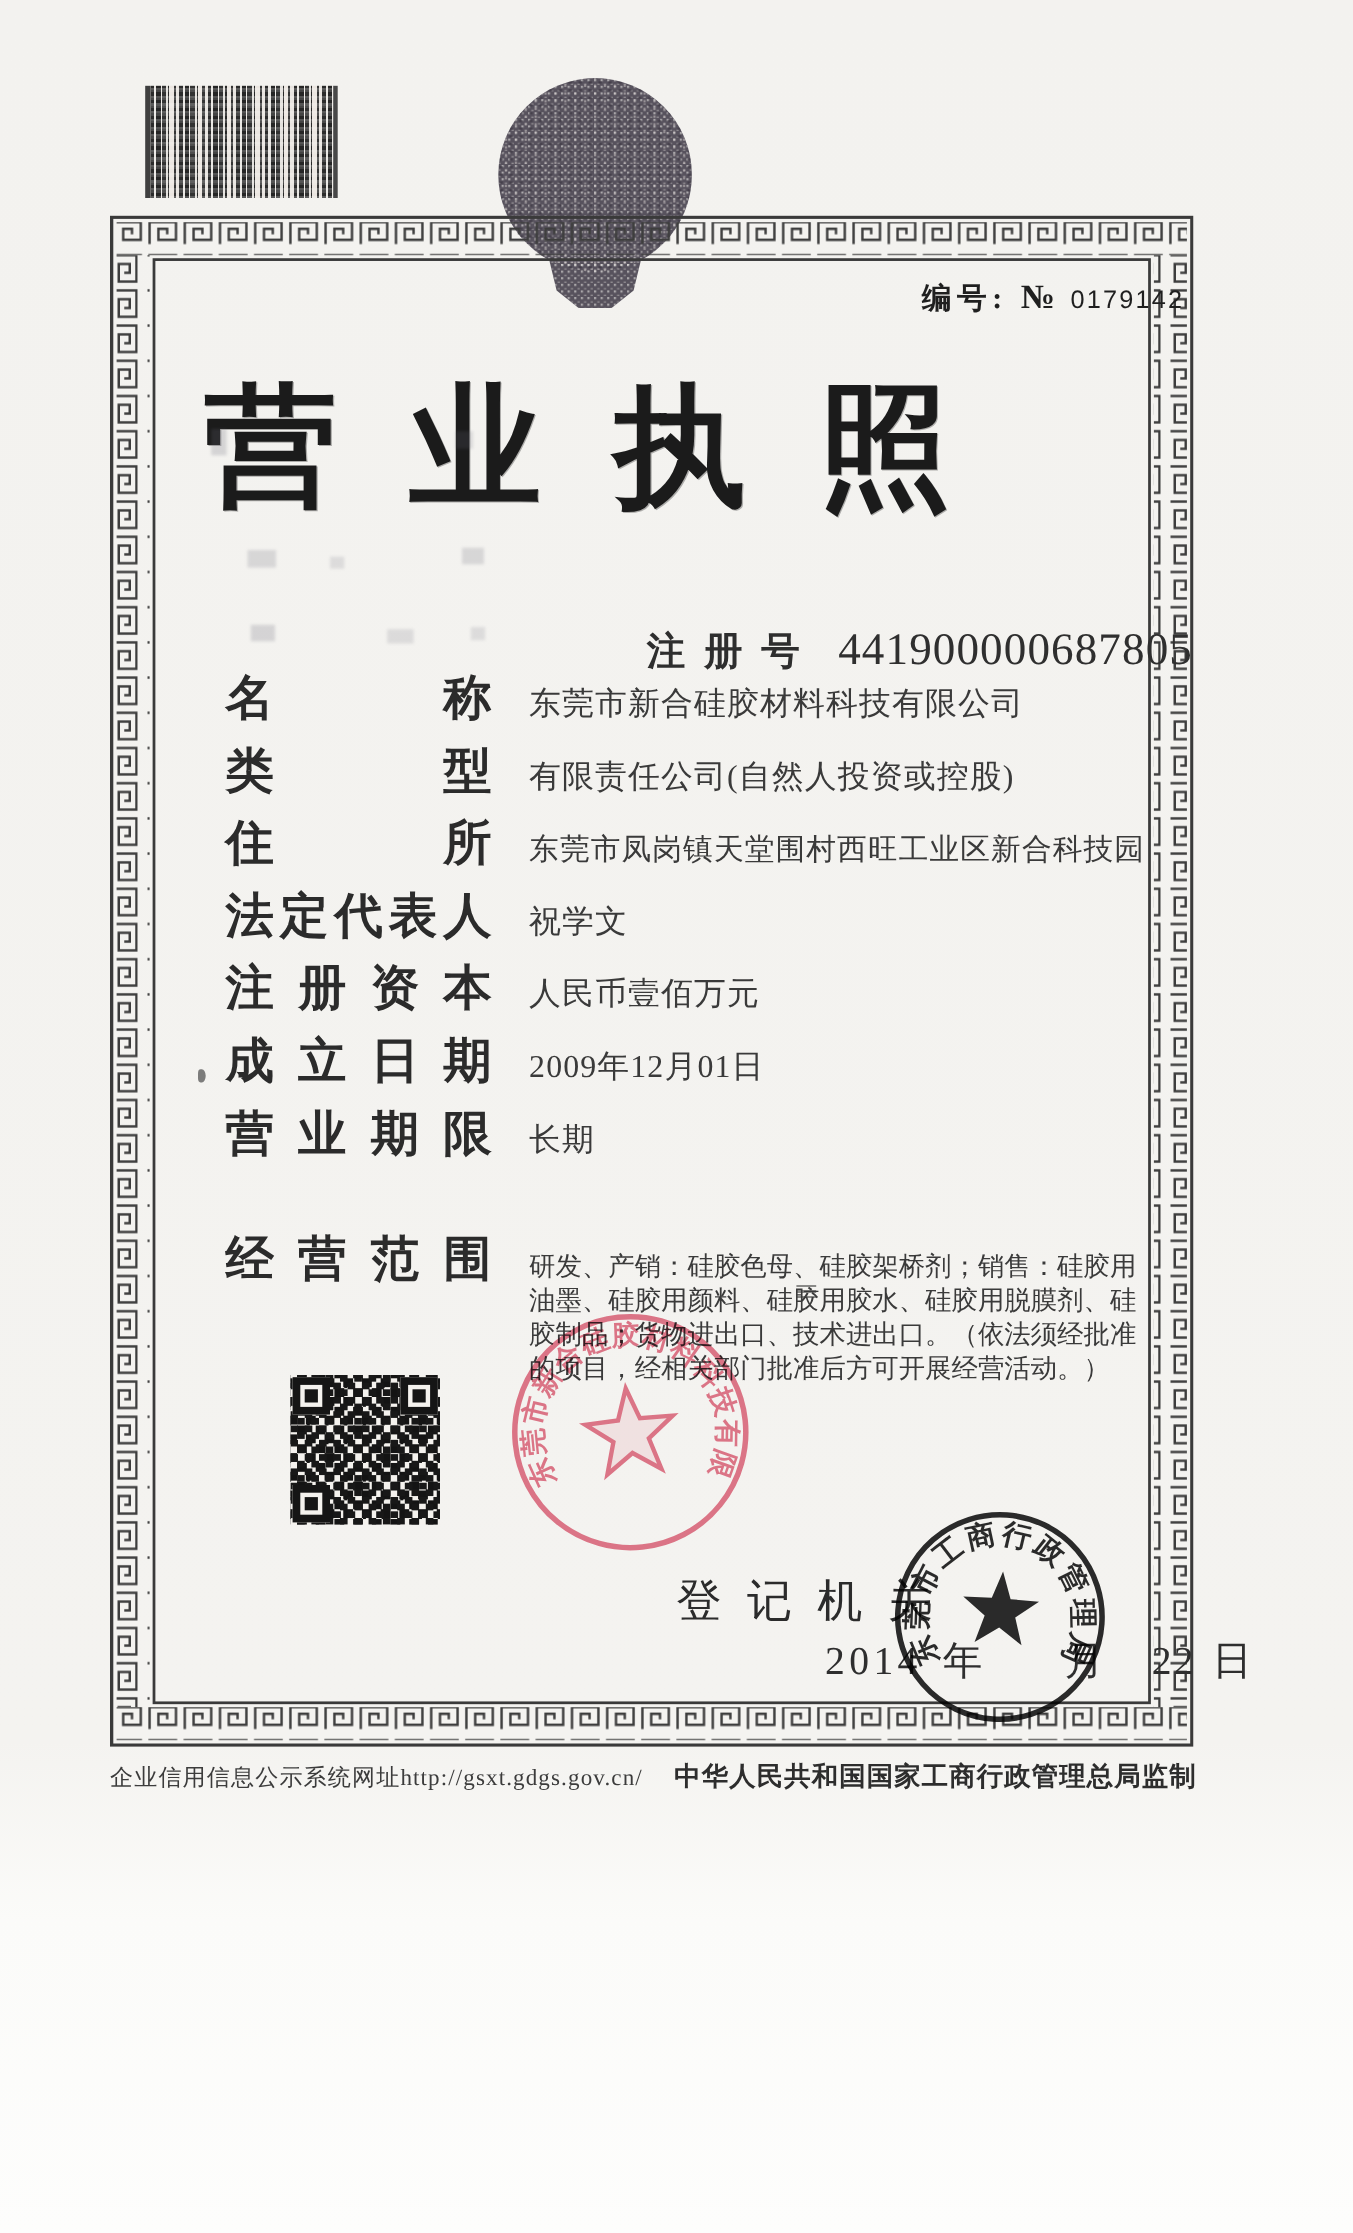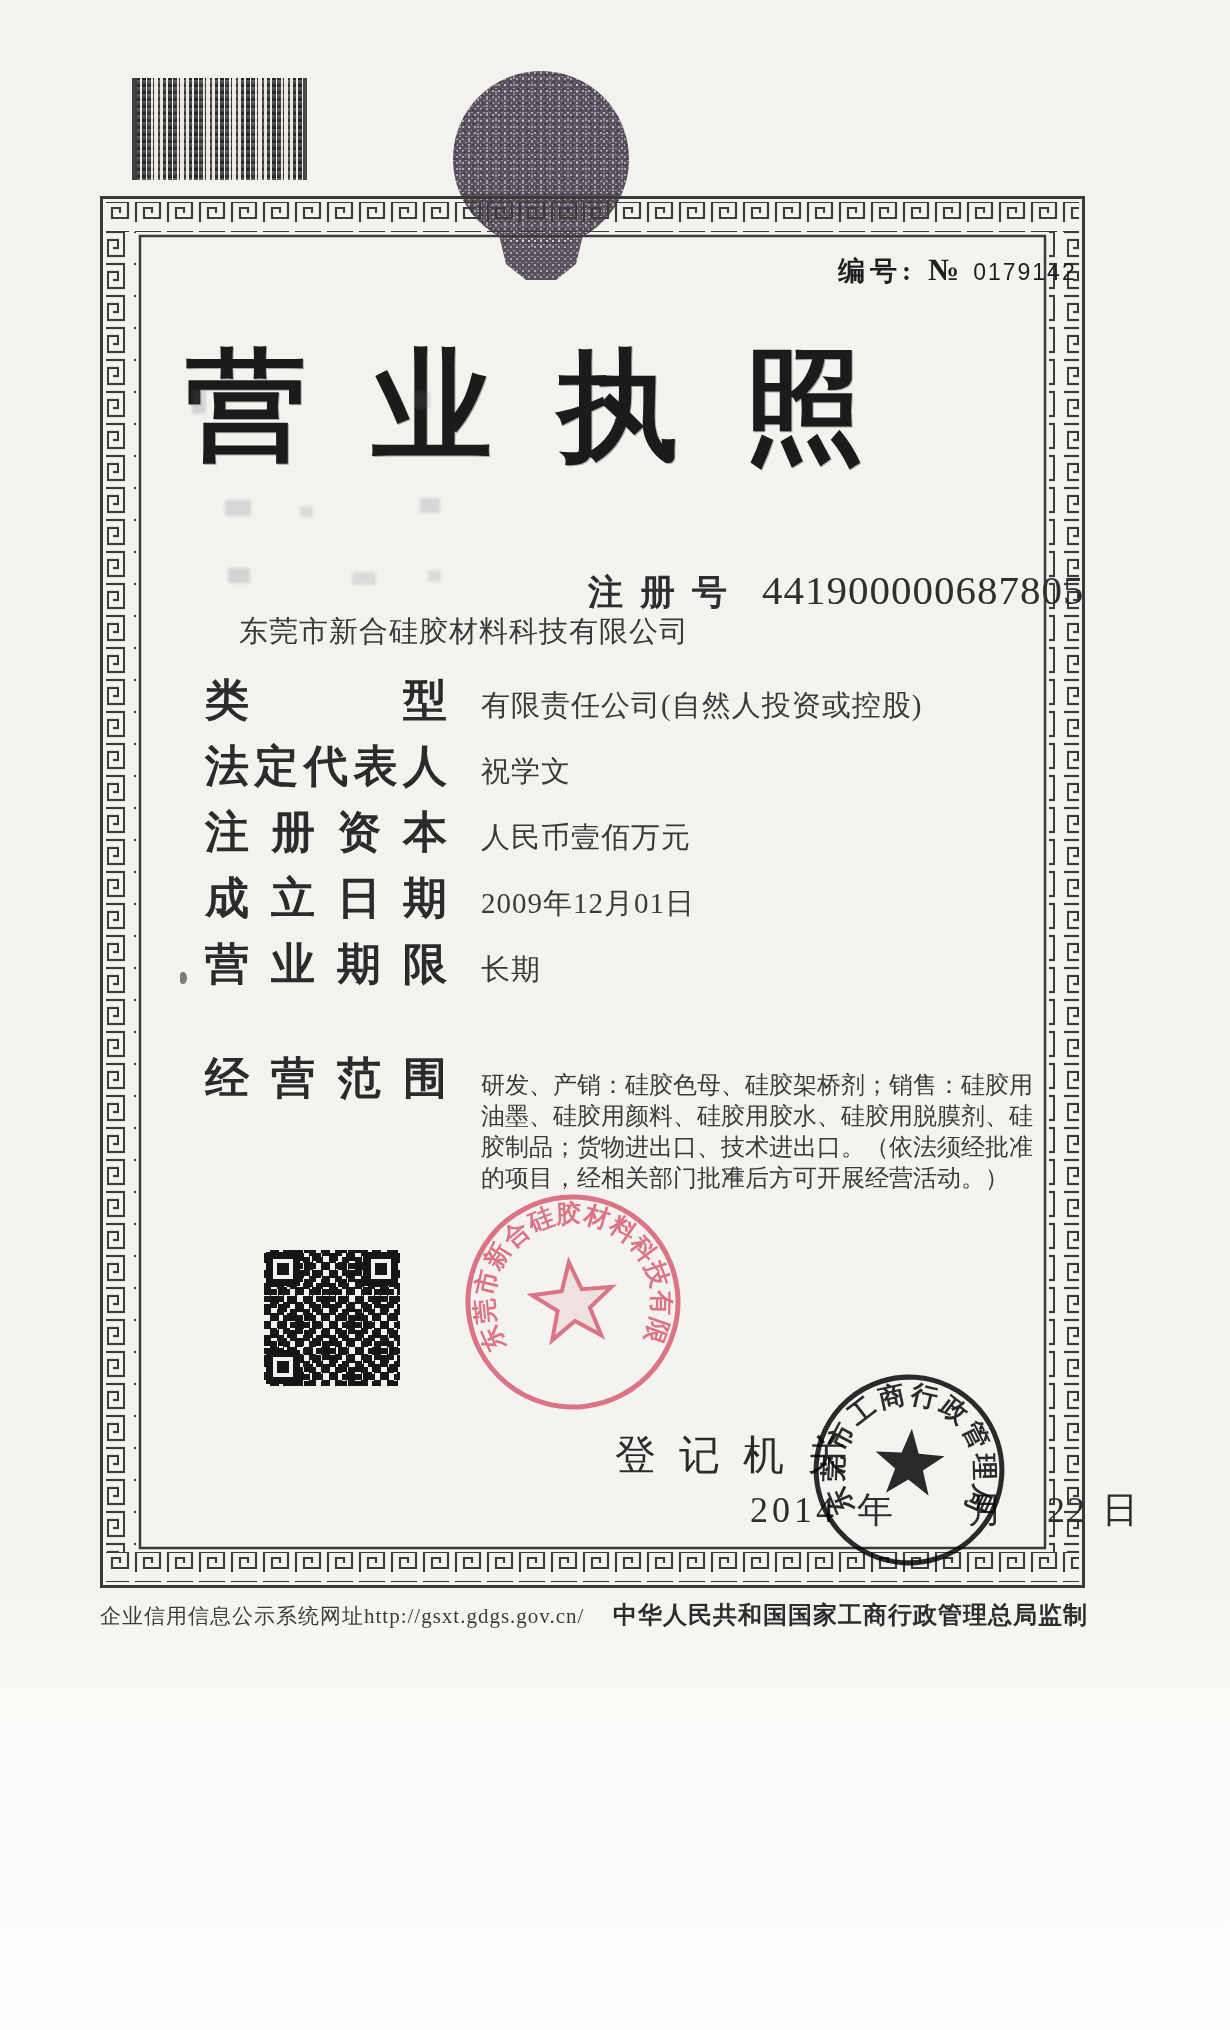--- a/index.html
+++ b/index.html
@@ -146,25 +146,30 @@
 <div class="dotmark" style="left:180px;top:972px;width:7px;height:12px;opacity:.65;border-radius:40% 60% 60% 40%"></div>
 <div class="hatch"></div>
 
 <div class="regline">
   <span class="r-label">注册号</span>
   <span class="r-num">441900000687805</span>
 </div>
 
 <div class="fields">
   <div class="f-row">
+    <div class="f-label">名称</div>
     <div class="f-value">东莞市新合硅胶材料科技有限公司</div>
   </div>
   <div class="f-row">
     <div class="f-label">类型</div>
     <div class="f-value">有限责任公司(自然人投资或控股)</div>
+  </div>
+  <div class="f-row">
+    <div class="f-label">住所</div>
+    <div class="f-value addr">东莞市凤岗镇天堂围村西旺工业区新合科技园</div>
   </div>
   <div class="f-row">
     <div class="f-label">法定代表人</div>
     <div class="f-value">祝学文</div>
   </div>
   <div class="f-row">
     <div class="f-label">注册资本</div>
     <div class="f-value">人民币壹佰万元</div>
   </div>
   <div class="f-row">

